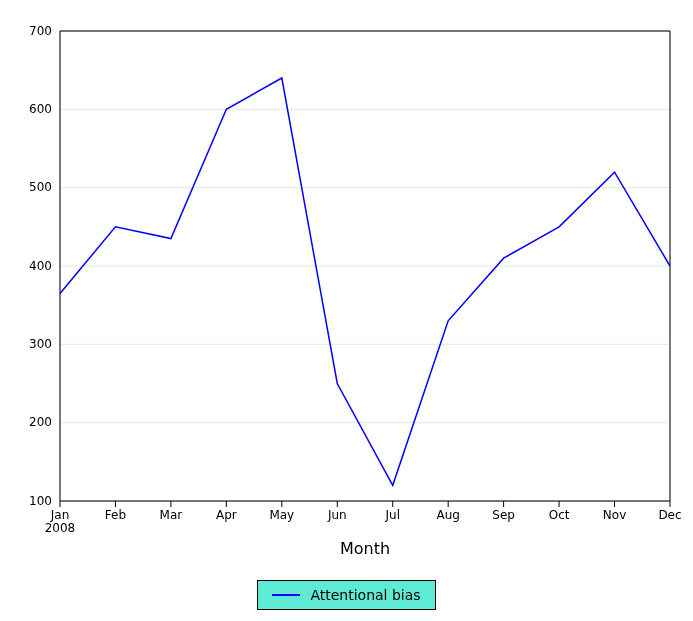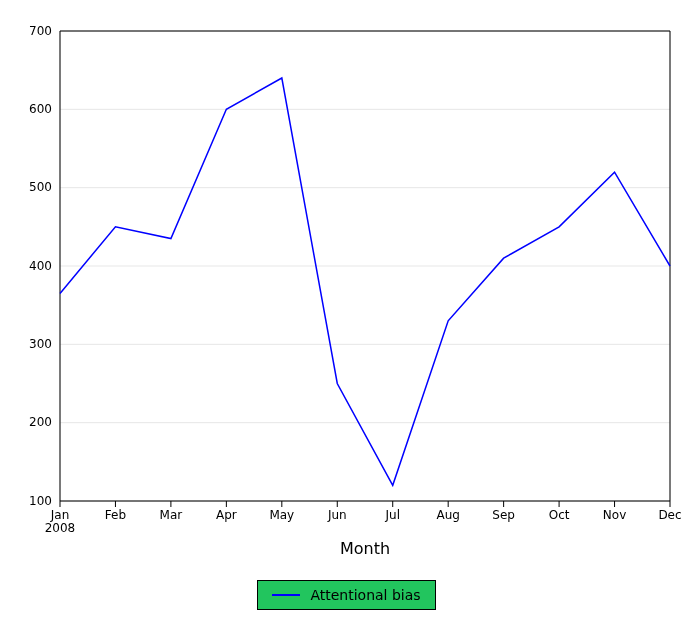--- a/index.html
+++ b/index.html
@@ -24,21 +24,21 @@
     }
     svg {
       display: block;
     }
     .legend {
       display: flex;
       align-items: center;
       border: 1px solid #000;
       padding: 6px 14px;
       margin-top: 9px;
-      background: #22c55e;
+      background: #5eead4;
     }
     .legend-line {
       display: inline-block;
       width: 28px;
       height: 2px;
       background: blue;
       margin-right: 10px;
     }
     .legend-label {
       font-size: 14px;

